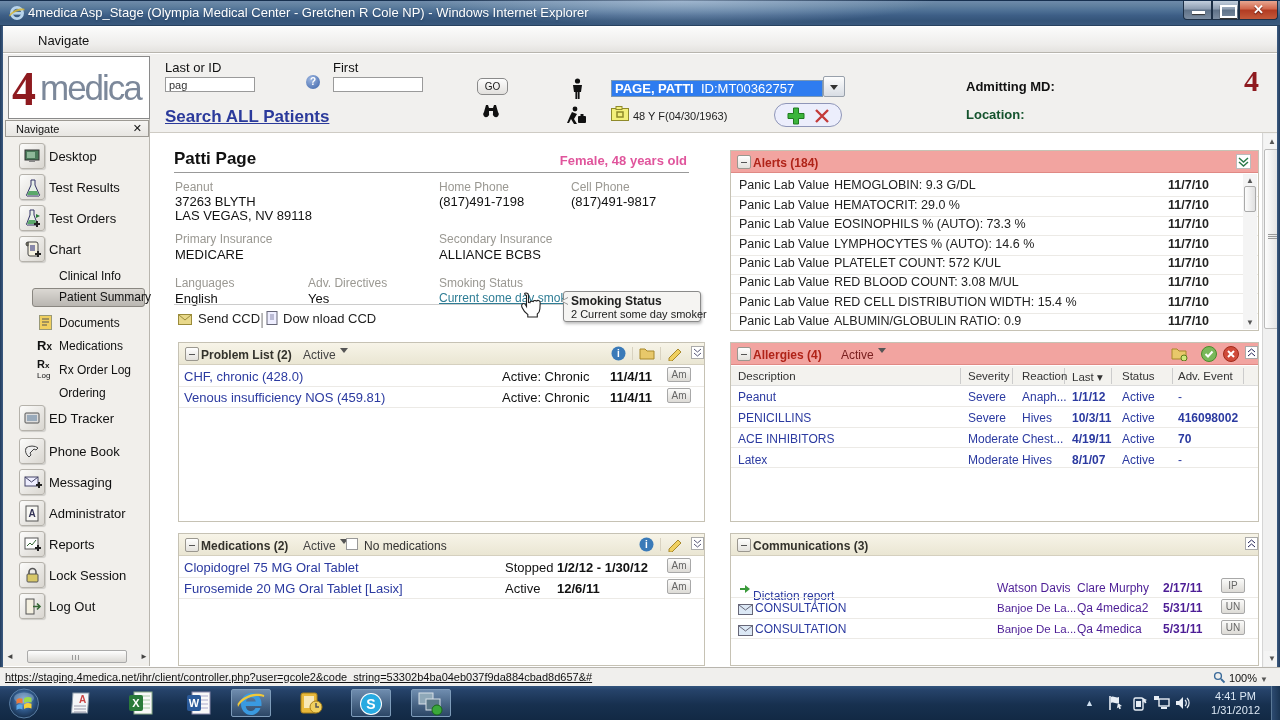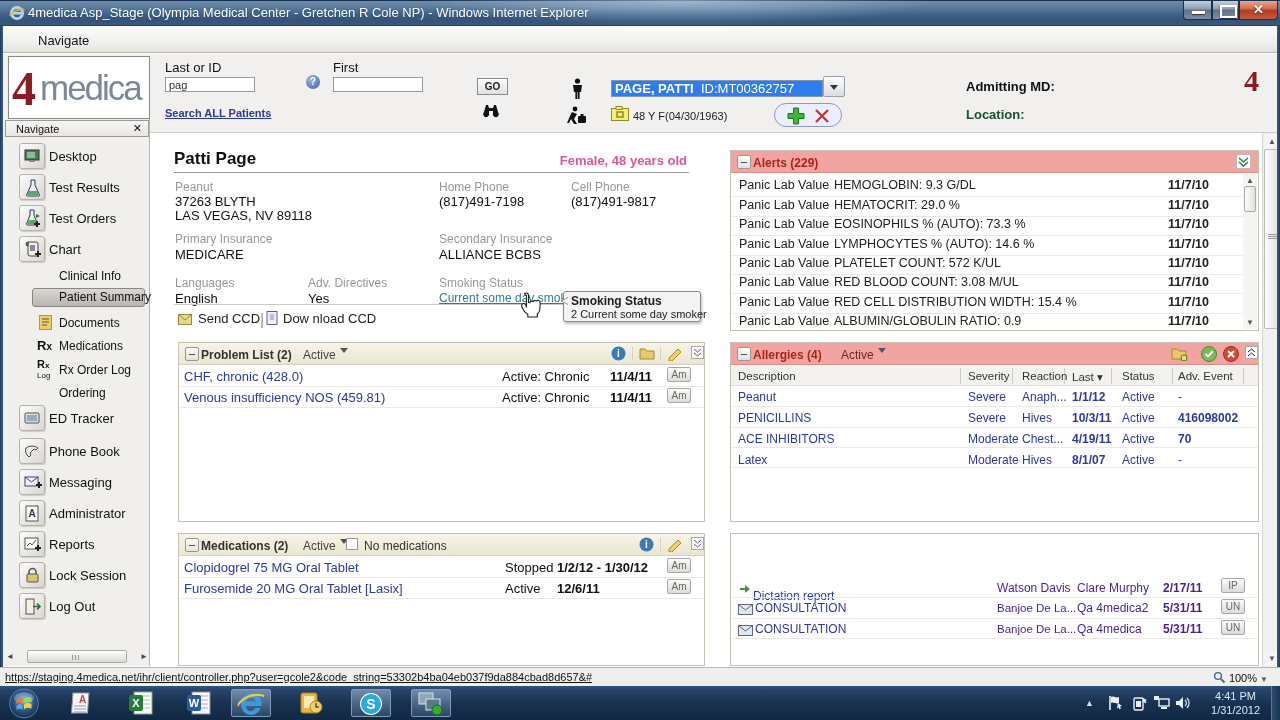--- a/index.html
+++ b/index.html
@@ -40,23 +40,23 @@
 #menubar span { position:absolute; left:35px; top:6px; font-size:13px; color:#111; }
 
 
 #header { left:3px; top:54px; width:1274px; height:79px; background:#f1f0ee; }
 #hdr-sep { position:absolute; left:147px; bottom:0; width:1127px; height:1px; background:#cecbc4; }
 #logobox { position:absolute; left:5px; top:2px; width:142px; height:63px; background:#fff; border:1px solid #8a8a8a; }
 #logo4 { position:absolute; left:3px; top:4px; font-size:48px; font-weight:bold; color:#8e1a1f; font-family:"Liberation Serif",serif; }
 #logomedica { position:absolute; left:31px; top:11px; font-size:35px; color:#7c889a; letter-spacing:-2px; }
 .flabel { position:absolute; top:6px; font-size:13px; color:#111; }
 .finput { position:absolute; top:23px; height:15px; border:1px solid #9a9a9a; background:#fff; font-size:11px; color:#333; padding:1px 3px; }
-#goBtn { position:absolute; left:474px; top:24px; width:31px; height:17px; border:1px solid #8a8a8a; border-radius:0;
-  background:linear-gradient(to bottom,#fdfdfd,#e2e0dd); font-size:10px; color:#222; text-align:center; line-height:15px;font-weight:bold; }
-#searchall { position:absolute; left:162px; top:53px; font-size:11px; font-weight:bold; color:#2b3a9b; text-decoration:underline; }
+#goBtn { position:absolute; left:474px; top:24px; width:31px; height:17px; border:1px solid #8a8a8a; border-radius:5px;
+  background:linear-gradient(to bottom,#fdfdfd,#e2e0dd); font-size:10px; color:#222; text-align:center; line-height:15px; }
+#searchall { position:absolute; left:162px; top:53px; font-size:17px; font-weight:bold; color:#2b3a9b; text-decoration:underline; }
 #helpicon { position:absolute; left:303px; top:21px; width:14px; height:14px; border-radius:50%;
   background:radial-gradient(circle at 35% 30%,#9db6e0,#3a62a8); color:#fff; font-size:10px; font-weight:bold; text-align:center; line-height:14px; }
 #admd { position:absolute; left:963px; top:25px; font-size:13px; font-weight:bold; color:#111; }
 #loc { position:absolute; left:963px; top:53px; font-size:13px; font-weight:bold; color:#14532d; }
 #red4 { position:absolute; left:1241px; top:10px; font-size:30px; font-weight:bold; color:#8e1a1f; font-family:"Liberation Serif",serif; }
 
 
 #psel { position:absolute; left:608px; top:26px; width:212px; height:17px; background:#2e7cf0; border:1px solid #7b98b5;
   font-size:13px; font-weight:bold; color:#fff; white-space:nowrap; line-height:15px; padding-left:3px; overflow:hidden; }
 #pselbtn { position:absolute; left:820px; top:22px; width:22px; height:21px; border:1px solid #98a0ab; border-radius:2px;
@@ -445,21 +445,21 @@
       <span class="prow-name" style="top:47px">Furosemide 20 MG Oral Tablet [Lasix]</span>
       <span class="prow-val" style="left:326px;top:47px">Active</span>
       <span class="prow-val" style="left:378px;top:47px;font-weight:bold">12/6/11</span>
       <div class="ambtn" style="left:488px;top:45px">Am</div>
       <div class="rowsep" style="top:64px"></div>
     </div>
 
     <div class="panel" style="left:580px;top:17px;width:529px;height:181px">
       <div class="phead-pink">
         <div class="collbtn"></div>
-        <span class="ptitle-red">Alerts (229)</span>
+        <span class="ptitle-red">Alerts (184)</span>
         <svg class="hicon" style="left:505px" width="15" height="15" viewBox="0 0 15 15">
             <rect x="0.5" y="0.5" width="14" height="14" fill="#fff" stroke="#bbb"></rect>
             <path d="M3 4 l4.5 4 4.5-4 M3 8 l4.5 4 4.5-4" stroke="#2a7a4a" fill="none" stroke-width="1.5"></path>
           </svg>
       </div>
       <span class="arow-t" style="top:27px">Panic Lab Value</span>
         <span class="arow-v" style="top:27px">HEMOGLOBIN: 9.3 G/DL</span>
         <span class="arow-d" style="top:27px">11/7/10</span>
       <div class="rowsep" style="top:45px"></div>
       <span class="arow-t" style="top:47px">Panic Lab Value</span>
@@ -557,20 +557,28 @@
       <span class="cellblue" style="left:7px;top:110px">Latex</span>
       <span class="cellblue" style="left:237px;top:110px">Moderate</span>
       <span class="cellblue" style="left:291px;top:110px">Hives</span>
       <span class="cellblue" style="left:341px;top:110px;font-weight:bold">8/1/07</span>
       <span class="cellblue" style="left:391px;top:110px">Active</span>
       <span class="cellblue" style="left:447px;top:110px">-</span>
       <div class="rowsep" style="top:124px"></div>
     </div>
 
     <div class="panel" style="left:580px;top:400px;width:529px;height:133px">
+      <div class="phead-tan">
+        <div class="collbtn"></div>
+        <span class="ptitle">Communications (3)</span>
+        <svg class="hicon" style="left:514px" width="13" height="13" viewBox="0 0 13 13">
+            <rect x="0.5" y="0.5" width="12" height="12" fill="#fff" stroke="#aaa"></rect>
+            <path d="M3 6 l3.5-3 3.5 3 M3 10 l3.5-3 3.5 3" stroke="#225" fill="none"></path>
+          </svg>
+      </div>
       <svg class="abs" style="left:8px;top:49px" width="12" height="12" viewBox="0 0 12 12">
           <path d="M1 5 h5 V2 l5 4 -5 4 V7 H1z" fill="#3a9a3a"></path>
         </svg>
       <span class="cellblue" style="left:22px;top:55px">Dictation report</span>
       <span class="cellblk" style="left:266px;top:47px">Watson Davis</span>
       <span class="cellblk" style="left:346px;top:47px">Clare Murphy</span>
       <span class="cellblk" style="left:432px;top:47px;font-weight:bold">2/17/11</span>
       <div class="ambtn" style="left:490px;top:44px">IP</div>
       <div class="rowsep" style="top:63px"></div>
       <svg class="abs" style="left:7px;top:70px" width="15" height="11" viewBox="0 0 15 11">

